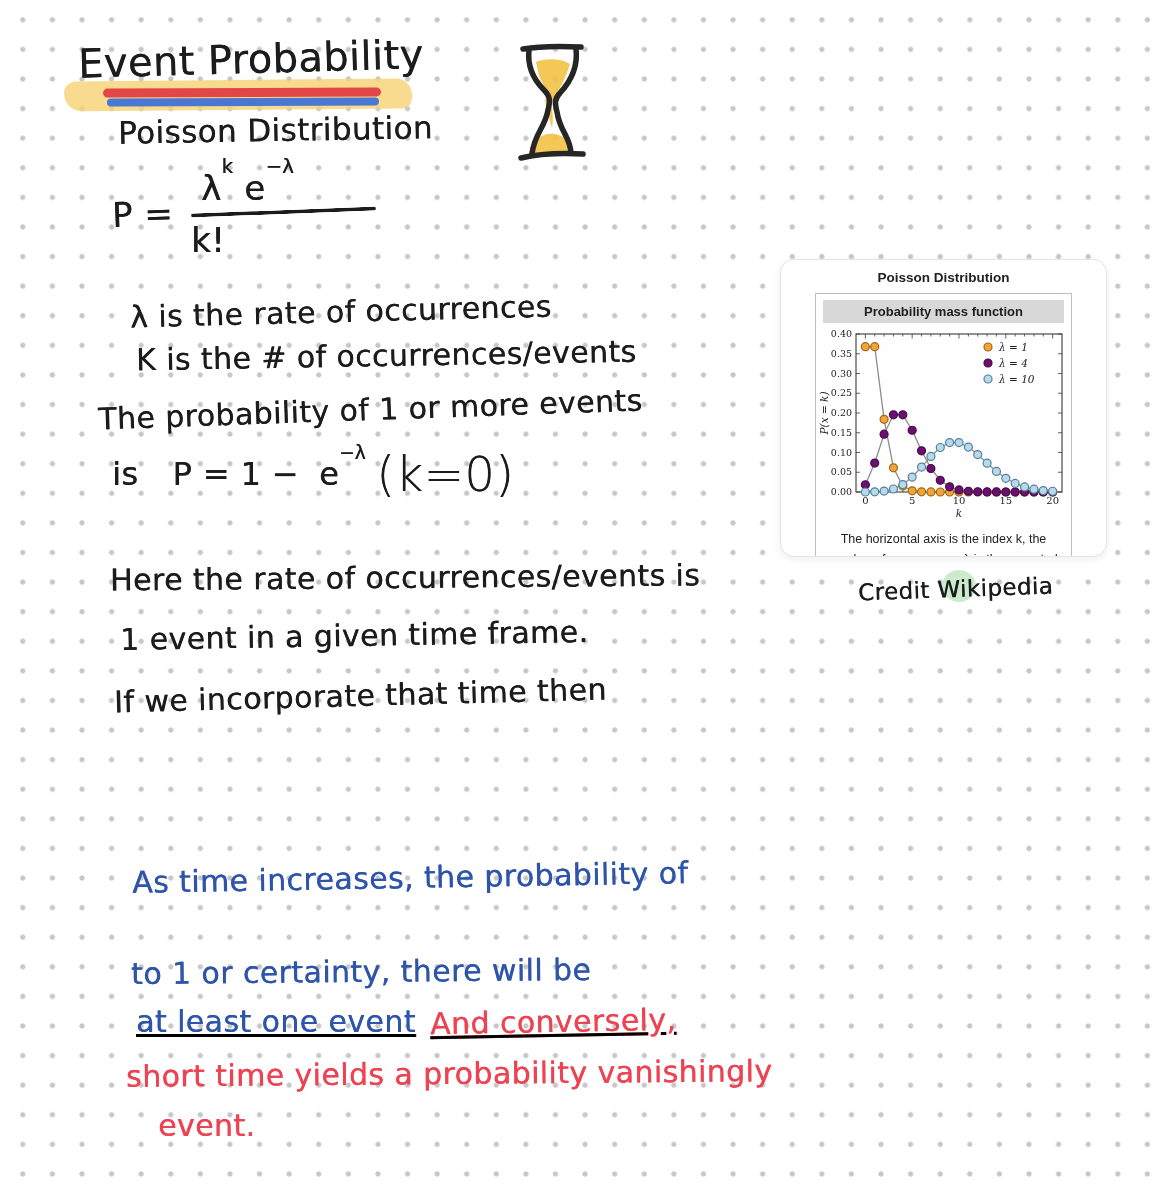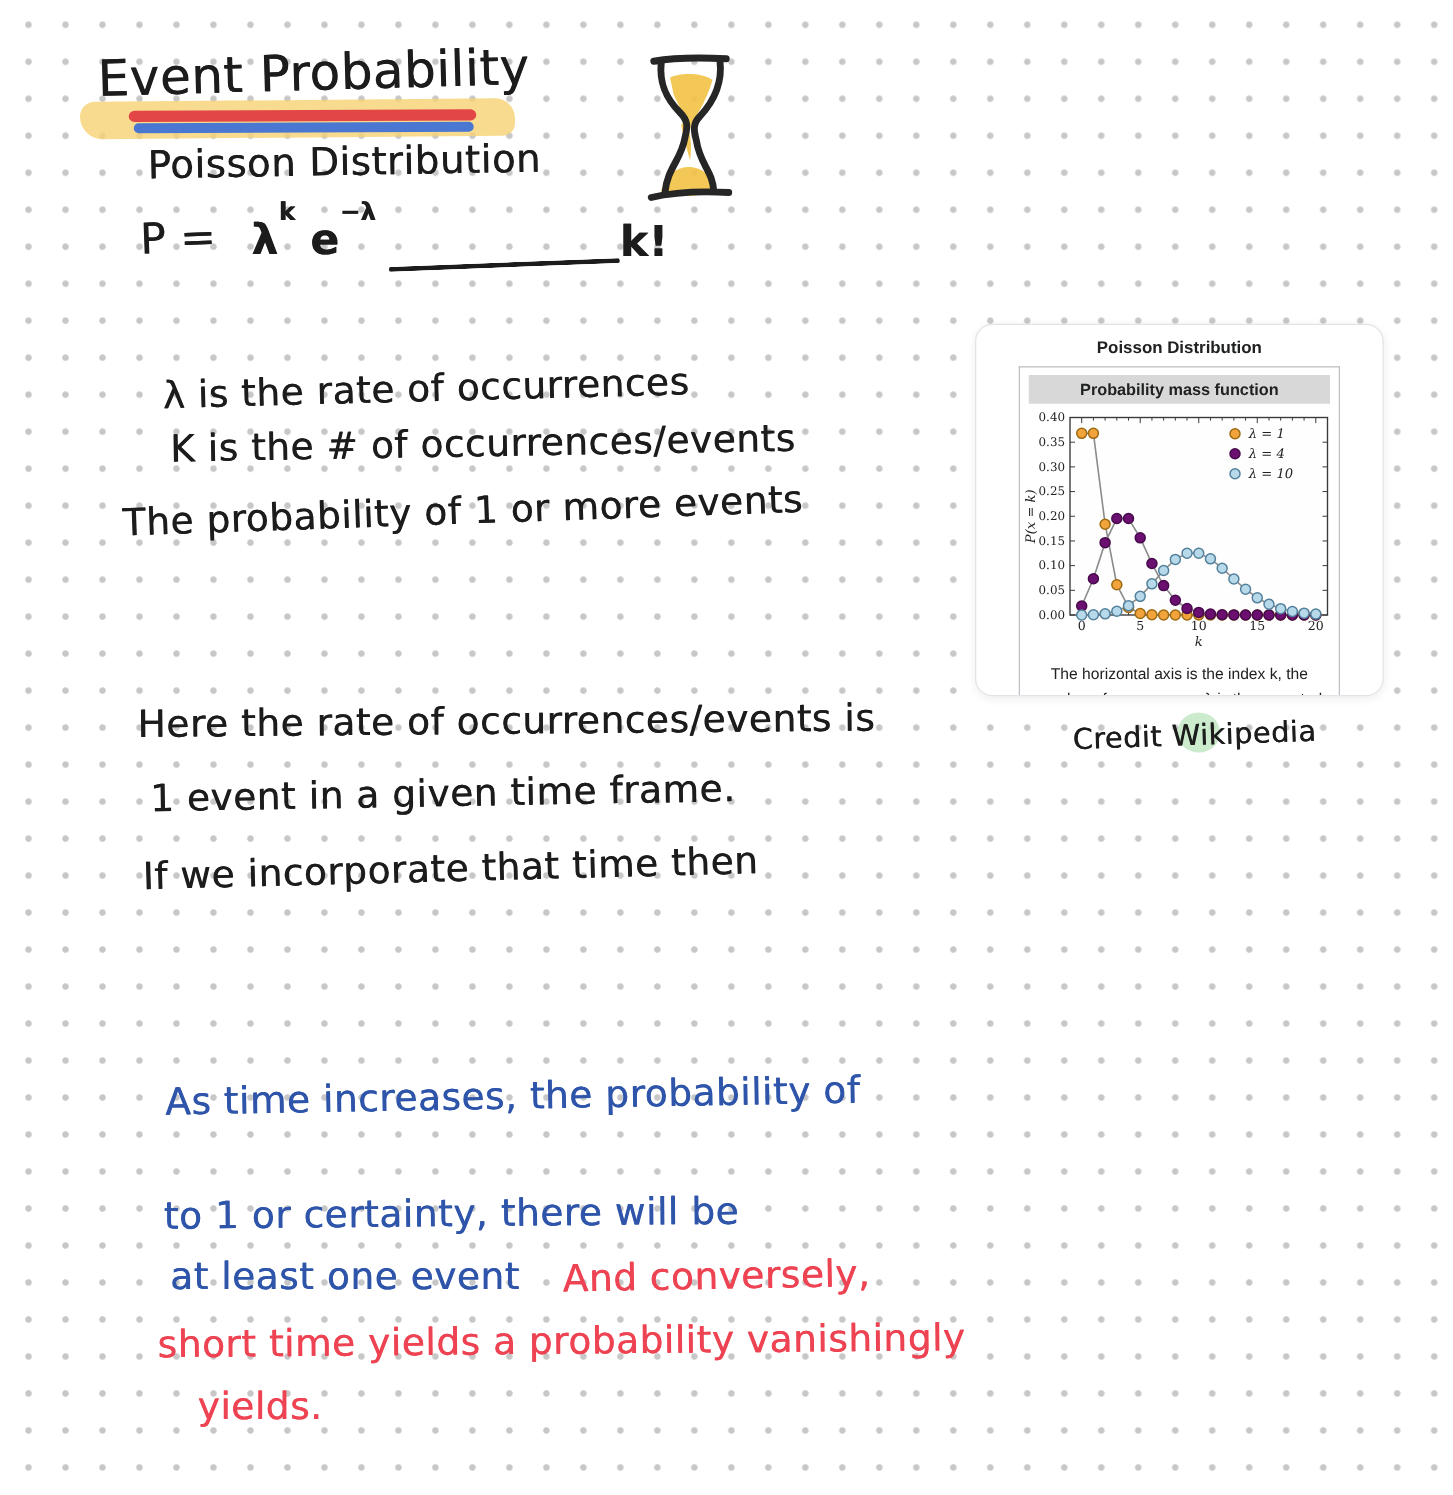--- a/index.html
+++ b/index.html
@@ -36,41 +36,41 @@
   .bigparen{font-size:1.5em;font-weight:300;vertical-align:-6px;}
   .gap{display:inline-block;width:34px;}
   .gap2{display:inline-block;width:20px;}
   
   .hl-band{background:var(--highlight_yellow,#f6d272);opacity:.8;border-radius:12px 16px 10px 18px;transform:rotate(-.5deg);}
   .hl-red{background:var(--underline_red,#e03a40);border-radius:5px;transform:rotate(-.25deg);opacity:.92;}
   .hl-blue{background:var(--underline_blue,#3a6fd8);border-radius:5px;transform:rotate(-.25deg);opacity:.92;}
   
   .formula{display:flex;align-items:center;font-size:34px;}
   .formula .lhs{margin-right:18px;transform:rotate(-2deg);}
-  .frac{display:inline-flex;flex-direction:row;align-items:flex-end;font-weight:bold;}
+  .frac{display:inline-flex;flex-direction:column;align-items:flex-start;}
   .frac .num{padding:0 10px 2px;}
   .frac .bar{width:185px;height:0;border-top:4px solid var(--black,#1c1c1c);border-radius:3px;transform:rotate(-2.2deg);}
   .frac .den{padding-top:6px;}
   
   .wiki-card{
     left:780px;top:259px;width:325px;height:296px;
     background:#ffffff;border:1px solid #e4e4e7;border-radius:14px;
     box-shadow:0 2px 8px rgba(0,0,0,.07);
     overflow:hidden;color:#202122;
   }
   .wiki-title{padding:10px 0 7px;text-align:center;font-weight:bold;font-size:13.5px;}
   .infobox{margin:1px 34px 0;border:1.5px solid #bcc0c4;border-bottom:none;padding:5px 1px 30px;background:#ffffff;}
   .infobox-header{margin:1px 6px 5px;padding:4px 0;background:#d8d8d8;text-align:center;font-weight:bold;font-size:13px;}
   .caption{padding:6px 2px 0;text-align:center;font-size:12.5px;line-height:19.5px;color:#202122;}
   #pmf-chart{display:block;width:250px;height:196px;}
   
   .credit{font-size:23px;transform:rotate(-2deg);}
   .green-blob{position:absolute;left:84px;top:-6px;width:34px;height:32px;border-radius:50%;
     background:var(--credit_green,#b9e4bb);opacity:.75;}
-  .blue-row{display:flex;gap:34px;align-items:flex-end;}
+  .blue-row{display:flex;gap:14px;align-items:flex-end;text-decoration:underline;}
 </style>
 </head>
 <body>
 
 <div class="canvas">
 
   <div class="abs hl-band" style="left:64px;top:80px;width:348px;height:30px;"></div>
   <div class="abs hl-red" style="left:103px;top:88px;width:278px;height:9px;"></div>
   <div class="abs hl-blue" style="left:107px;top:98px;width:272px;height:8px;"></div>
   <div class="abs hand title" style="left:78px;top:36px;">Event Probability</div>
@@ -94,20 +94,23 @@
     <span class="frac">
       <span class="num"><span>λ</span><sup class="exp">k</sup>&nbsp;<span>e</span><sup class="exp">−λ</sup></span>
       <span class="bar"></span>
       <span class="den">k!</span>
     </span>
   </div>
 
   <div class="abs hand fs30 rot15" style="left:130px;top:294px;">λ is the rate of occurrences</div>
   <div class="abs hand fs30 rot1" style="left:136px;top:338px;">K is the # of occurrences/events</div>
   <div class="abs hand fs30 rot2" style="left:98px;top:392px;">The probability of 1 or more events</div>
+  <div class="abs hand fs32" style="left:112px;top:446px;">
+    <span>is</span><span class="gap"></span><span>P = 1 −</span><span class="gap2"></span><span>e</span><sup class="exp">−λ</sup>&nbsp;<span class="bigparen">(k=0)</span>
+  </div>
 
   <div class="abs wiki-card">
     <div class="wiki-title">Poisson Distribution</div>
     <div class="infobox">
       <div class="infobox-header">Probability mass function</div>
       <svg id="pmf-chart" viewBox="0 0 250 196">
           <rect x="39" y="6" width="206" height="158" fill="#fefefe" stroke="#3a3a3a" stroke-width="1.1"></rect>
           <line x1="39" y1="164" x2="43" y2="164" stroke="#3a3a3a" stroke-width="0.8"></line>
           <line x1="241" y1="164" x2="245" y2="164" stroke="#3a3a3a" stroke-width="0.8"></line>
           <text x="35" y="167" text-anchor="end" font-size="9.5" fill="#222" font-family="DejaVu Serif, serif">0.00</text>
@@ -271,15 +274,15 @@
   <div class="abs hand fs30 rot15" style="left:114px;top:678px;">If we incorporate that time then</div>
 
   <div class="abs hand fs30 blue rot1" style="left:132px;top:860px;">As time increases, the probability of</div>
   <div class="abs hand fs30 blue rot05" style="left:131px;top:954px;">to 1 or certainty, there will be</div>
   <div class="abs blue-row" style="left:136px;top:1004px;">
     <span class="hand fs30 blue">at least one event</span>
     <span class="hand fs30 red rot1">And conversely,</span>
   </div>
 
   <div class="abs hand fs30 red rot05" style="left:126px;top:1056px;">short time yields a probability vanishingly</div>
-  <div class="abs hand fs30 red" style="left:158px;top:1108px;">yields.</div>
+  <div class="abs hand fs30 red" style="left:158px;top:1108px;">event.</div>
 
 </div>
 
 </body></html>

